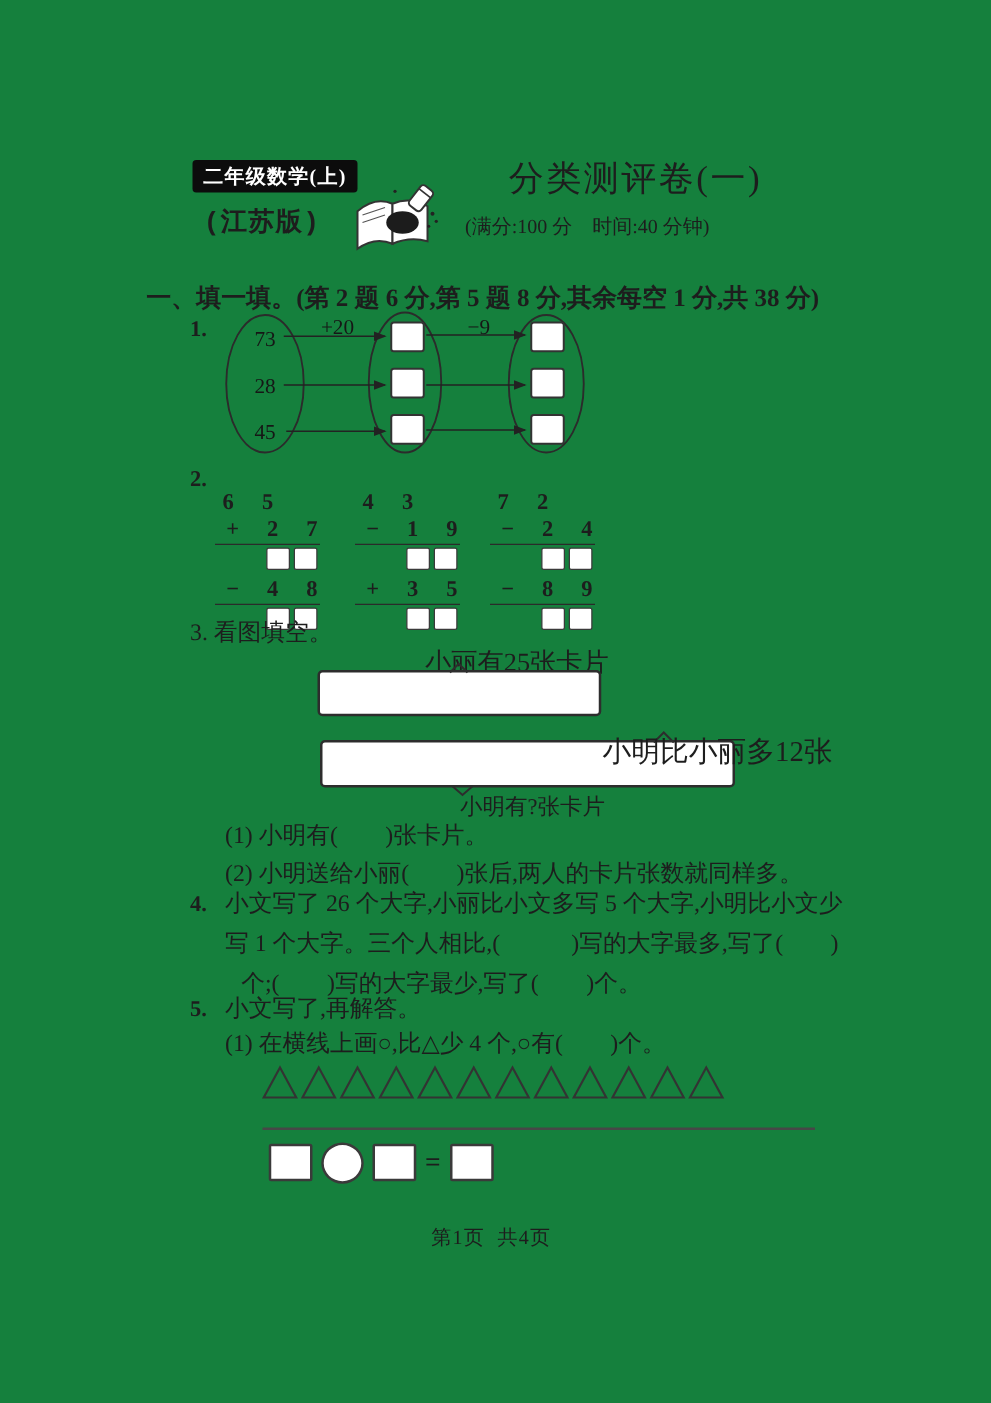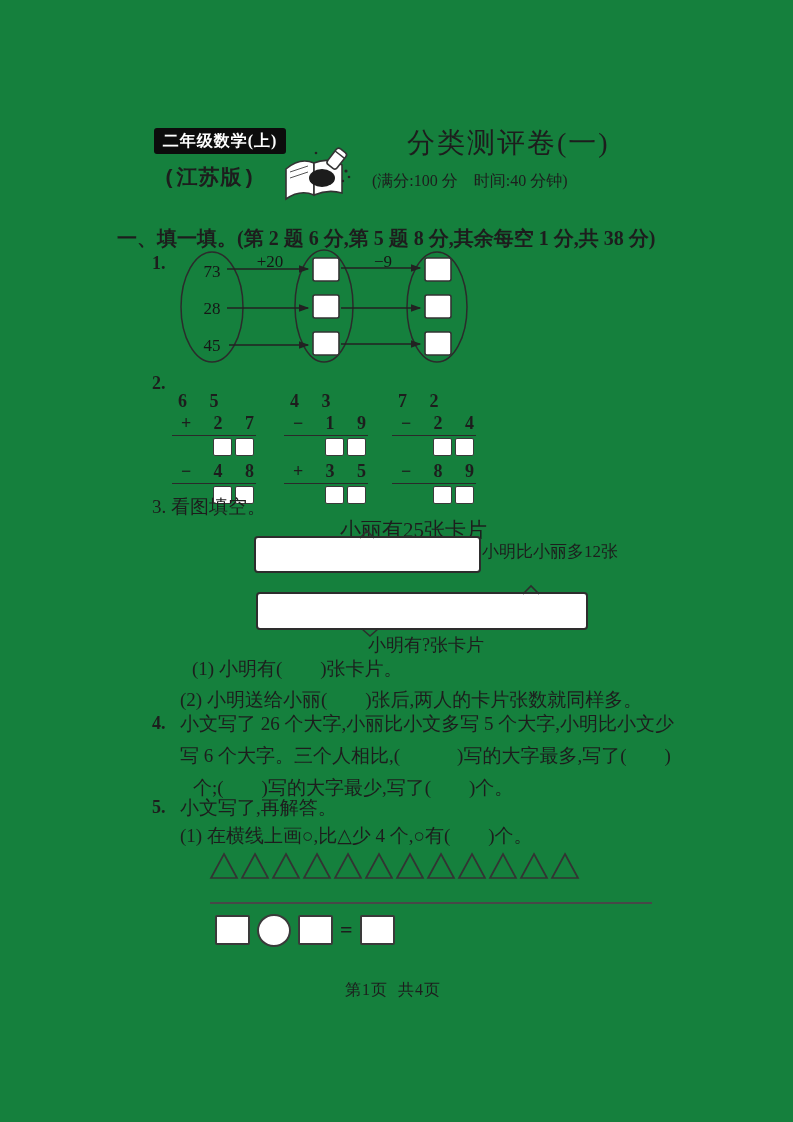--- a/index.html
+++ b/index.html
@@ -185,29 +185,29 @@
   <svg class="abs" style="left:250px;top:515px;" width="390" height="135" viewBox="0 0 390 135">
     <rect x="5" y="22" width="225" height="35" fill="#fff" stroke="#2d2d2d" stroke-width="2" rx="3"></rect>
     <rect x="7" y="78" width="330" height="36" fill="#fff" stroke="#2d2d2d" stroke-width="2" rx="3"></rect>
     <g fill="none" stroke="#2d2d2d" stroke-width="1.6">
       <polyline points="110,23 117,16 124,23"></polyline>
       <polyline points="273,79 281,71 289,79"></polyline>
       <polyline points="112,114 120,121 128,114"></polyline>
     </g>
   </svg>
 
-  <div class="abs" style="left:482px;top:540px;font-size:17px;">小明比小丽多12张</div>
+  <div class="abs" style="left:482px;top:586px;font-size:23px;">小明比小丽多12张</div>
   <div class="abs" style="left:368px;top:633px;font-size:18px;">小明有?张卡片</div>
 
-  <div class="abs line19" style="left:192px;top:657px;">(1) 小明有(　　)张卡片。</div>
+  <div class="abs line19" style="left:180px;top:657px;">(1) 小明有(　　)张卡片。</div>
   <div class="abs line19" style="left:180px;top:688px;">(2) 小明送给小丽(　　)张后,两人的卡片张数就同样多。</div>
 
   <div class="abs qnum" style="left:152px;top:713px;">4.</div>
   <div class="abs line19" style="left:180px;top:712px;">小文写了 26 个大字,小丽比小文多写 5 个大字,小明比小文少</div>
-  <div class="abs line19" style="left:180px;top:744px;">写 6 个大字。三个人相比,(　　　)写的大字最多,写了(　　)</div>
+  <div class="abs line19" style="left:180px;top:744px;">写 1 个大字。三个人相比,(　　　)写的大字最多,写了(　　)</div>
   <div class="abs line19" style="left:193px;top:776px;">个;(　　)写的大字最少,写了(　　)个。</div>
 
   <div class="abs qnum" style="left:152px;top:797px;">5.</div>
   <div class="abs line19" style="left:180px;top:796px;">小文写了,再解答。</div>
   <div class="abs line19" style="left:180px;top:824px;">(1) 在横线上画○,比△少 4 个,○有(　　)个。</div>
 
   <div class="tri-row">
       <svg width="30" height="29" viewBox="0 0 30 29">
         <path d="M15 3 L28 27 L2 27 Z" fill="none" stroke="#333" stroke-width="1.7"></path>
       </svg>

